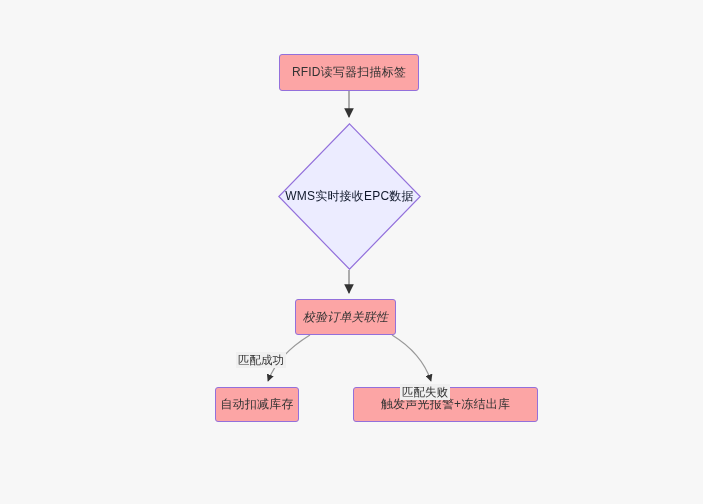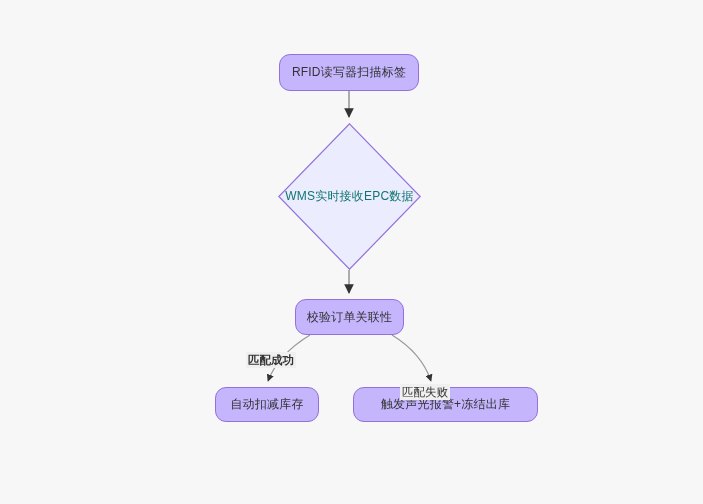--- a/index.html
+++ b/index.html
@@ -17,23 +17,23 @@
   #flow-canvas {
     position: absolute;
     top: 0;
     left: 0;
     width: 703px;
     height: 504px;
   }
   .node-box {
     position: absolute;
     box-sizing: border-box;
-    background: #c4b5fd;
+    background: #fca5a5;
     border: 1px solid #9370db;
-    border-radius: 11px;
+    border-radius: 3px;
     display: flex;
     align-items: center;
     justify-content: center;
     color: #333333;
     font-size: 12px;
     letter-spacing: 0.2px;
     white-space: nowrap;
   }
   .node-diamond-wrap {
     position: absolute;
@@ -44,21 +44,21 @@
   .node-diamond-shape {
     position: absolute;
     top: 0;
     left: 0;
     width: 100%;
     height: 100%;
   }
   .node-diamond-label {
     position: relative;
     z-index: 2;
-    color: #0f766e;
+    color: #0f172a;
     font-size: 12px;
     letter-spacing: 0.2px;
     white-space: nowrap;
   }
   .edge-label {
     position: absolute;
     background: #f0f0f0;
     color: #333333;
     font-size: 11.5px;
     line-height: 14px;
@@ -98,31 +98,31 @@
   <span>RFID读写器扫描标签</span>
 </div>
 
 <div class="node-diamond-wrap" style="left:278px; top:123px; width:143px; height:147px;">
   <svg class="node-diamond-shape" viewBox="0 0 143 147" preserveAspectRatio="none">
     <polygon points="71.5,0.8 142.2,73.5 71.5,146.2 0.8,73.5" fill="#ececff" stroke="#9370db" stroke-width="1.2"></polygon>
   </svg>
   <span class="node-diamond-label">WMS实时接收EPC数据</span>
 </div>
 
-<div class="node-box" style="left:295px; top:299px; width:109px; height:36px;">
+<div class="node-box" style="left:295px; top:299px; width:101px; height:36px;font-style:italic;">
   <span>校验订单关联性</span>
 </div>
 
-<div class="node-box" style="left:215px; top:387px; width:104px; height:35px;">
+<div class="node-box" style="left:215px; top:387px; width:84px; height:35px;">
   <span>自动扣减库存</span>
 </div>
 
 <div class="node-box" style="left:353px; top:387px; width:185px; height:35px;">
   <span>触发声光报警+冻结出库</span>
 </div>
 
-<div class="edge-label" style="left:246px; top:352px;font-weight:bold;">
+<div class="edge-label" style="left:236px; top:352px;">
   <span>匹配成功</span>
 </div>
 
 <div class="edge-label" style="left:400px; top:352px;margin-top:32px;">
   <span>匹配失败</span>
 </div>
 
 </body></html>

